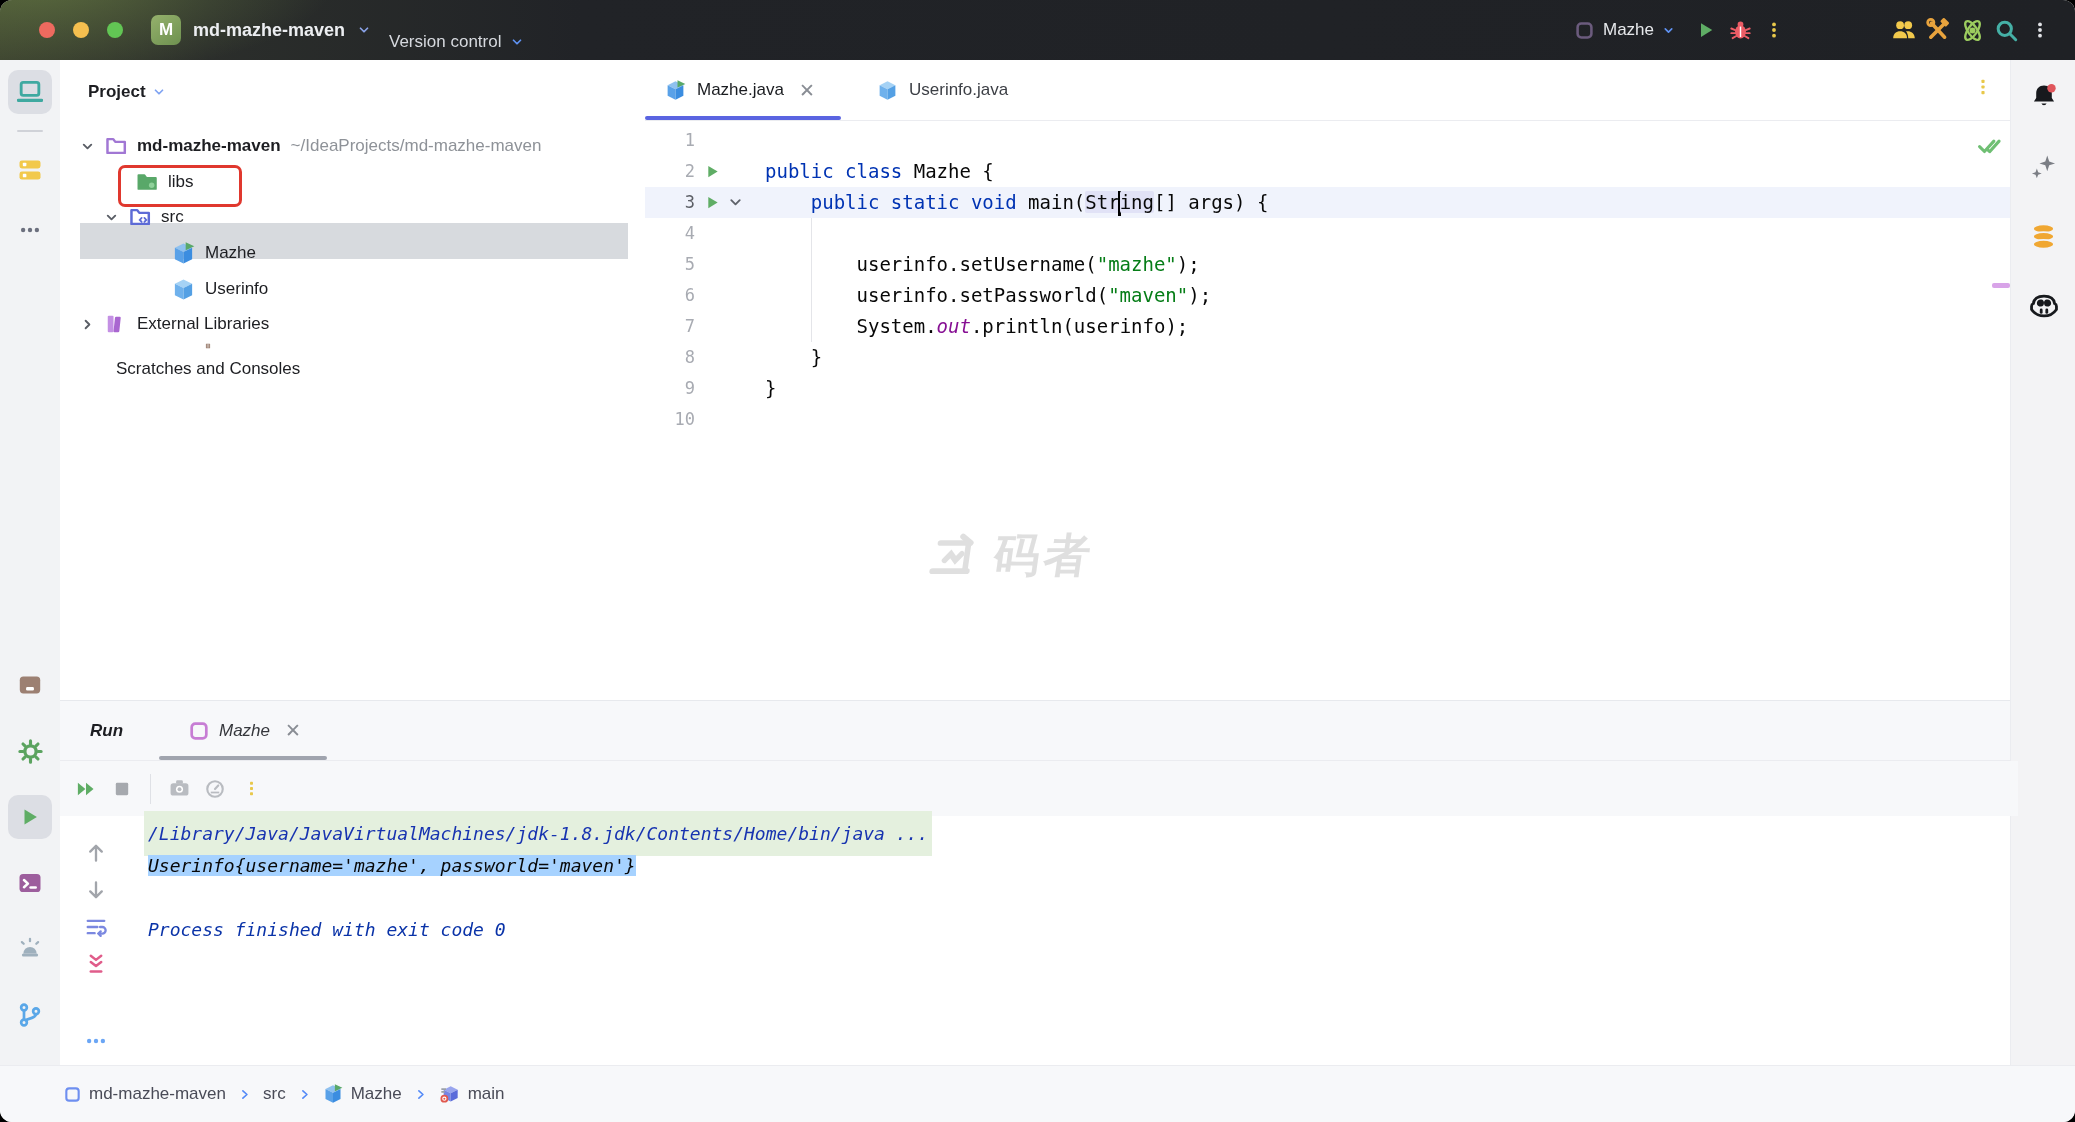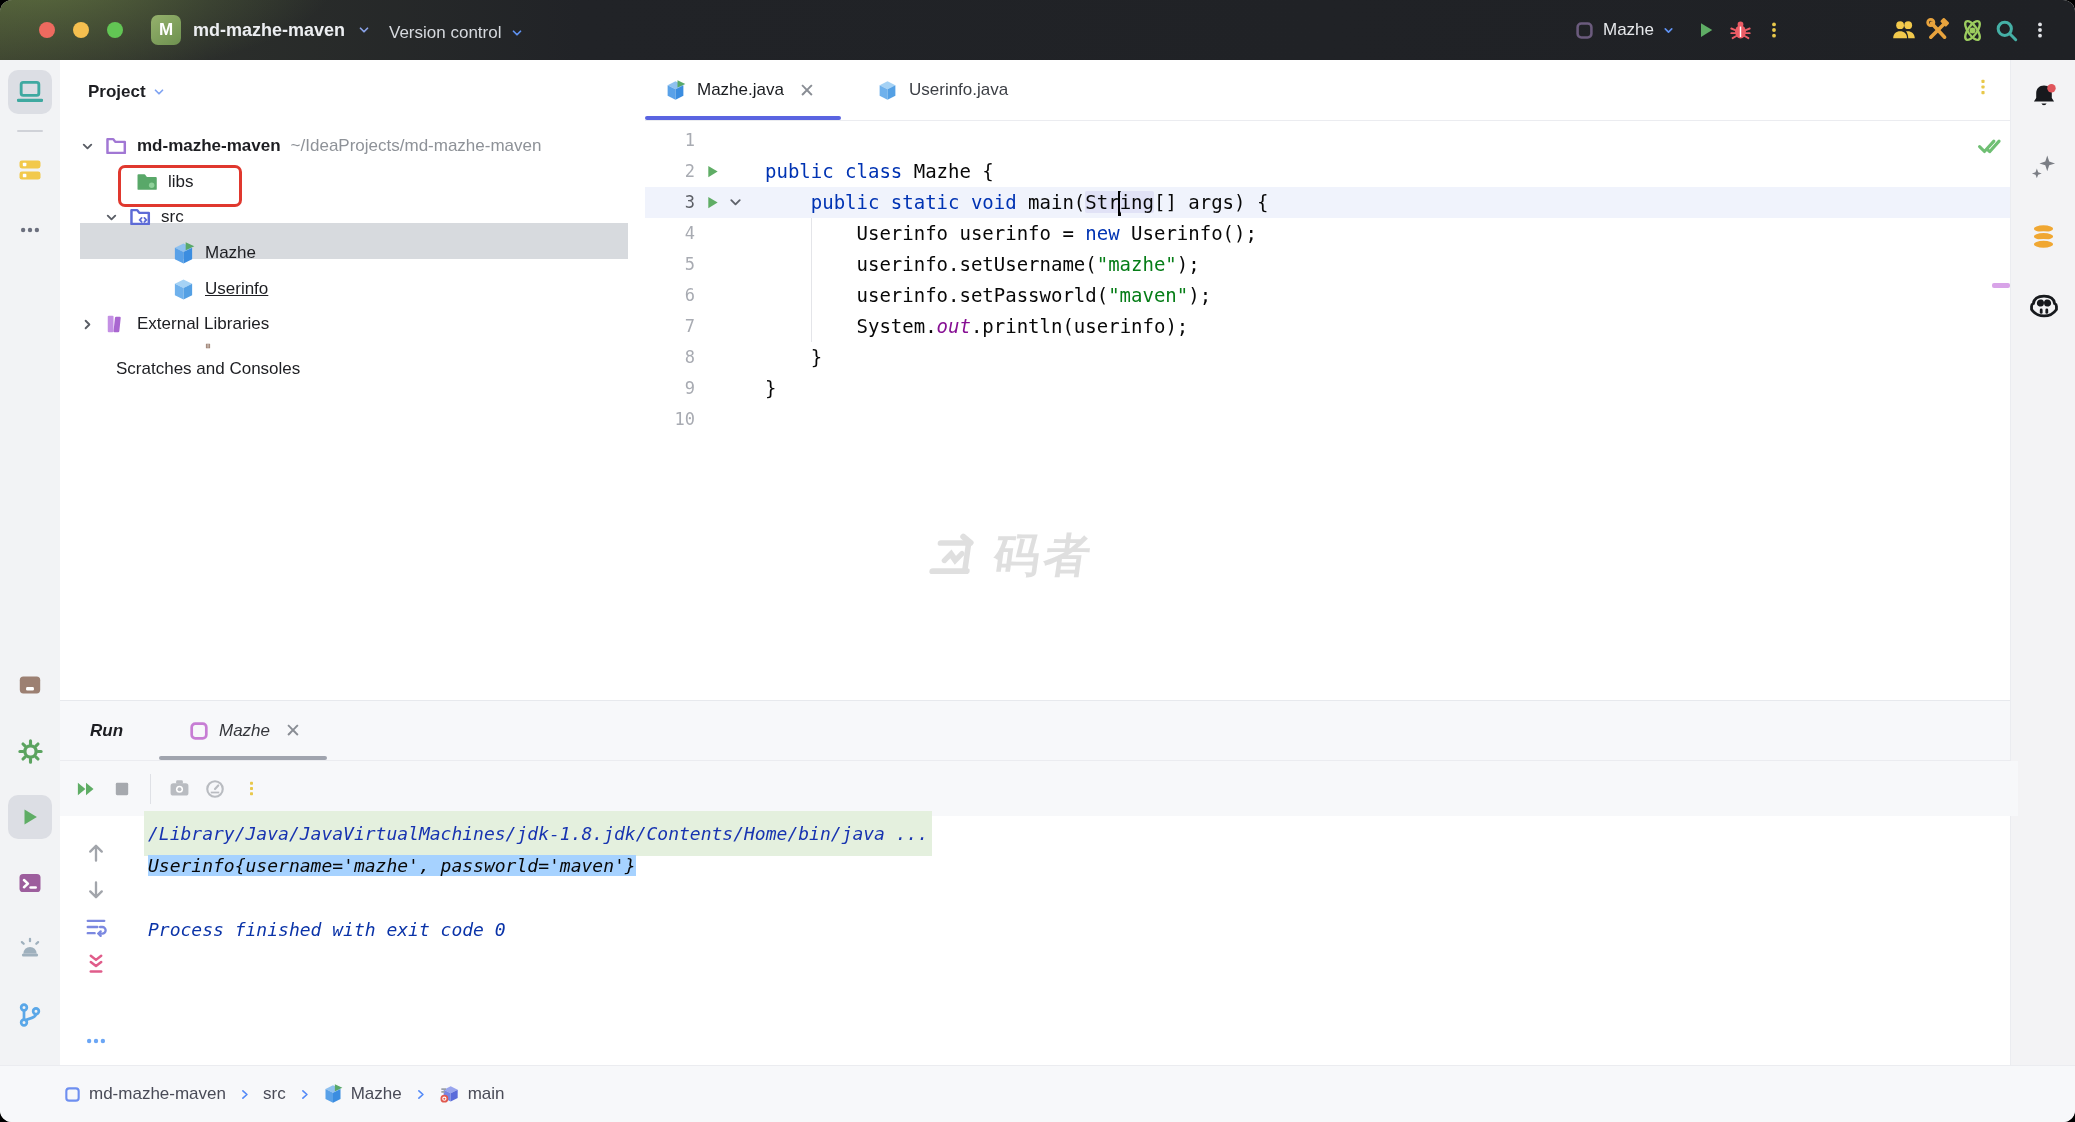--- a/index.html
+++ b/index.html
@@ -10,21 +10,21 @@
   
   .titlebar{position:absolute;left:0;top:0;width:2075px;height:60px;
     background:radial-gradient(420px 140px at 40px -20px,rgba(120,145,75,.55),rgba(120,145,75,0) 70%),
                linear-gradient(90deg,#3a402f 0%,#2b2e2b 10%,#212327 28%,#1f2125 100%);}
   .tl-lights{position:absolute;left:39px;top:22px;display:flex;gap:18px;}
   .tl-light{width:16px;height:16px;border-radius:50%;}
   .tl-project{position:absolute;left:151px;top:0;height:60px;display:flex;align-items:center;gap:12px;}
   .m-badge{width:30px;height:30px;border-radius:7px;background:linear-gradient(145deg,#95b16c,#6e9150);
     color:#fff;font-weight:bold;font-size:17px;display:flex;align-items:center;justify-content:center;}
   .tl-name{color:#eceef1;font-size:18px;font-weight:bold;}
-  .tl-vcs{position:absolute;left:389px;top:3px;height:60px;display:flex;align-items:center;gap:9px;color:#d6d9de;font-size:17px;}
+  .tl-vcs{position:absolute;left:389px;top:12px;height:60px;display:flex;align-items:center;gap:9px;color:#d6d9de;font-size:17px;}
   .tl-right{position:absolute;right:0;top:0;height:60px;display:flex;align-items:center;padding-right:18px;}
   .tl-run-name{color:#e6e8eb;font-size:17px;margin:0 8px 0 10px;}
   .tl-ico{display:flex;align-items:center;justify-content:center;width:34px;height:34px;border-radius:6px;}
 
   
   .abar-left{position:absolute;left:0;top:60px;width:60px;height:1005px;background:#f2f3f5;border-right:1px solid #ebecf0;}
   .abar-right{position:absolute;left:2010px;top:60px;width:65px;height:1005px;background:#f3f3f5;border-left:1px solid #ebecf0;}
   .abar-top{position:absolute;left:0;top:10px;width:60px;display:flex;flex-direction:column;align-items:center;gap:16px;}
   .abar-bottom{position:absolute;left:0;bottom:28px;width:60px;display:flex;flex-direction:column;align-items:center;gap:22px;}
   .tile{width:44px;height:44px;border-radius:10px;display:flex;align-items:center;justify-content:center;}
@@ -359,21 +359,21 @@
     <div class="tree-row" style="left:112px;top:175px;">
       <svg width="23" height="23" viewBox="0 0 16 16">
           <path d="M8 1l6 3-6 3-6-3z" fill="#8fc1ef"></path>
           <path d="M2 4v8l6 3V7z" fill="#59a1e8"></path>
           <path d="M14 4v8l-6 3V7z" fill="#3b8de0"></path>
           <path d="M9.5.2l6 2.8-6 2.8z" fill="#59a869"></path>
         </svg>
       <span>Mazhe</span>
     </div>
 
-    <div class="tree-row" style="left:112px;top:211px;text-decoration:underline;">
+    <div class="tree-row" style="left:112px;top:211px;">
       <svg width="23" height="23" viewBox="0 0 16 16">
           <path d="M8 1l6 3-6 3-6-3z" fill="#a5d2f5"></path>
           <path d="M2 4v8l6 3V7z" fill="#6fb1ec"></path>
           <path d="M14 4v8l-6 3V7z" fill="#54a0e4"></path>
         </svg>
       <span>Userinfo</span>
     </div>
 
     <div class="tree-row" style="left:20px;top:246px;">
       <svg width="15" height="15" viewBox="0 0 16 16">
@@ -462,21 +462,20 @@
                 </svg>
               </span>
             </div>
             <span class="code-text"><span class="tk-p">    </span><span class="tk-k">public static void</span><span class="tk-p"> main(</span><span class="tk-w">Str</span><span class="tk-caret"></span><span class="tk-w">ing</span><span class="tk-p">[] args) {</span></span>
           </div>
           <div class="code-row">
             <div class="gutter">
               <span class="lnum">4</span>
               <span class="gicons"></span>
             </div>
-            <span class="code-text"><span class="tk-p">        Userinfo userinfo = </span><span class="tk-k">new</span><span class="tk-p"> Userinfo();</span></span>
           </div>
           <div class="code-row">
             <div class="gutter">
               <span class="lnum">5</span>
               <span class="gicons"></span>
             </div>
             <span class="code-text"><span class="tk-p">        userinfo.setUsername(</span><span class="tk-s">"mazhe"</span><span class="tk-p">);</span></span>
           </div>
           <div class="code-row">
             <div class="gutter">

